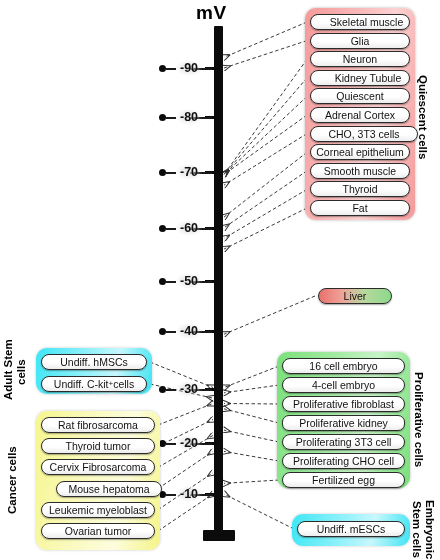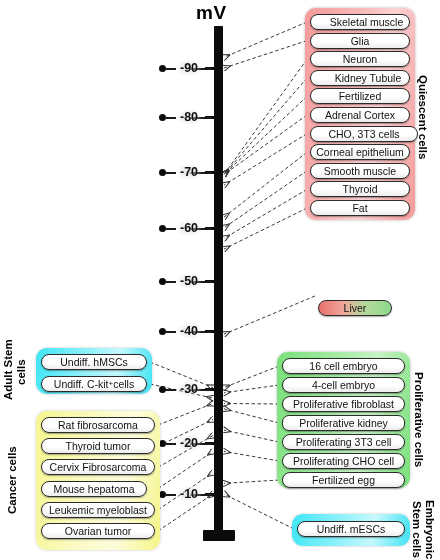--- a/index.html
+++ b/index.html
@@ -62,21 +62,20 @@
     border:1.3px solid #2b2b2b;
     border-radius:9px;
     background:linear-gradient(180deg,#ffffff 0%,#ffffff 55%,#ededed 100%);
     box-shadow:0 1px 1.5px rgba(0,0,0,.35);
     display:flex;align-items:center;justify-content:center;
     font-size:10.5px;color:#111;white-space:nowrap;
     box-sizing:border-box;
   }
   .pill.liver{
     background:linear-gradient(90deg,#e8716b 0%,#efa39a 32%,#b9d89e 62%,#8bd98b 100%);
-    margin-top:12px;
   }
   .pill sup{font-size:8px;vertical-align:super;line-height:0;}
 
   
   .side-label{
     position:absolute;
     font-size:11.5px;font-weight:bold;color:#000;
     line-height:13px;text-align:center;white-space:pre;
   }
   .rot-cw{writing-mode:vertical-rl;transform:rotate(0deg);}
@@ -181,38 +180,38 @@
   <div class="group green" id="g-proliferative" style="left: 277px; top: 352px; width: 133px; height: 136px;"></div>
   <div class="group yellow" id="g-cancer" style="left: 36px; top: 411px; width: 124px; height: 139px;"></div>
   <div class="group cyan" id="g-adultstem" style="left: 36px; top: 348px; width: 116px; height: 46px;"></div>
   <div class="group cyan" id="g-embryonic" style="left: 292px; top: 514px; width: 118px; height: 32px;"></div>
 
   <div id="pills">
       <div class="pill" style="left: 310px; top: 14px; width: 100px; padding-left: 13px;">Skeletal muscle</div>
       <div class="pill" style="left: 310px; top: 32.6px; width: 100px;">Glia</div>
       <div class="pill" style="left: 310px; top: 51.2px; width: 100px;">Neuron</div>
       <div class="pill" style="left: 310px; top: 69.8px; width: 100px; padding-left: 16px;">Kidney Tubule</div>
-      <div class="pill" style="left: 310px; top: 88.4px; width: 100px;">Fertilized</div>
+      <div class="pill" style="left: 310px; top: 88.4px; width: 100px;">Quiescent</div>
       <div class="pill" style="left: 310px; top: 107px; width: 100px;">Adrenal Cortex</div>
       <div class="pill" style="left: 310px; top: 125.6px; width: 108px;">CHO, 3T3 cells</div>
       <div class="pill" style="left: 310px; top: 144.2px; width: 100px;">Corneal epithelium</div>
       <div class="pill" style="left: 310px; top: 162.8px; width: 100px;">Smooth muscle</div>
       <div class="pill" style="left: 310px; top: 181.4px; width: 100px;">Thyroid</div>
       <div class="pill" style="left: 310px; top: 200px; width: 100px;">Fat</div>
       <div class="pill" style="left: 282px; top: 358px; width: 123px;">16 cell embryo</div>
       <div class="pill" style="left: 282px; top: 377px; width: 123px;">4-cell embryo</div>
       <div class="pill" style="left: 282px; top: 396px; width: 123px;">Proliferative fibroblast</div>
       <div class="pill" style="left: 282px; top: 415px; width: 123px; border-radius: 7px;">Proliferative kidney</div>
       <div class="pill" style="left: 282px; top: 434px; width: 123px;">Proliferating 3T3 cell</div>
       <div class="pill" style="left: 282px; top: 453px; width: 123px;">Proliferating CHO cell</div>
       <div class="pill" style="left: 282px; top: 472px; width: 123px;">Fertilized egg</div>
       <div class="pill" style="left: 41px; top: 417px; width: 114px;">Rat fibrosarcoma</div>
       <div class="pill" style="left: 41px; top: 438.2px; width: 114px;">Thyroid tumor</div>
       <div class="pill" style="left: 41px; top: 459.4px; width: 114px;">Cervix Fibrosarcoma</div>
-      <div class="pill" style="left: 41px; top: 480.6px; width: 106px;">Mouse hepatoma</div>
+      <div class="pill" style="left: 56px; top: 480.6px; width: 106px;">Mouse hepatoma</div>
       <div class="pill" style="left: 41px; top: 501.8px; width: 114px;">Leukemic myeloblast</div>
       <div class="pill" style="left: 41px; top: 523px; width: 114px;">Ovarian tumor</div>
       <div class="pill" style="left: 41px; top: 354px; width: 106px;">Undiff. hMSCs</div>
       <div class="pill" style="left: 41px; top: 376px; width: 106px;">Undiff. C-kit<sup>+</sup> cells</div>
       <div class="pill" style="left: 297px; top: 521px; width: 108px;">Undiff. mESCs</div>
       <div class="pill liver" style="left: 318px; top: 288px; width: 74px;">Liver</div>
     </div>
 
   <div class="side-label rot-cw" id="lab-quiescent" style="left: 416px; top: 22px; height: 190px;">Quiescent cells</div>
   <div class="side-label rot-cw" id="lab-proliferative" style="left: 412px; top: 356px; height: 128px;">Proliferative cells</div>

